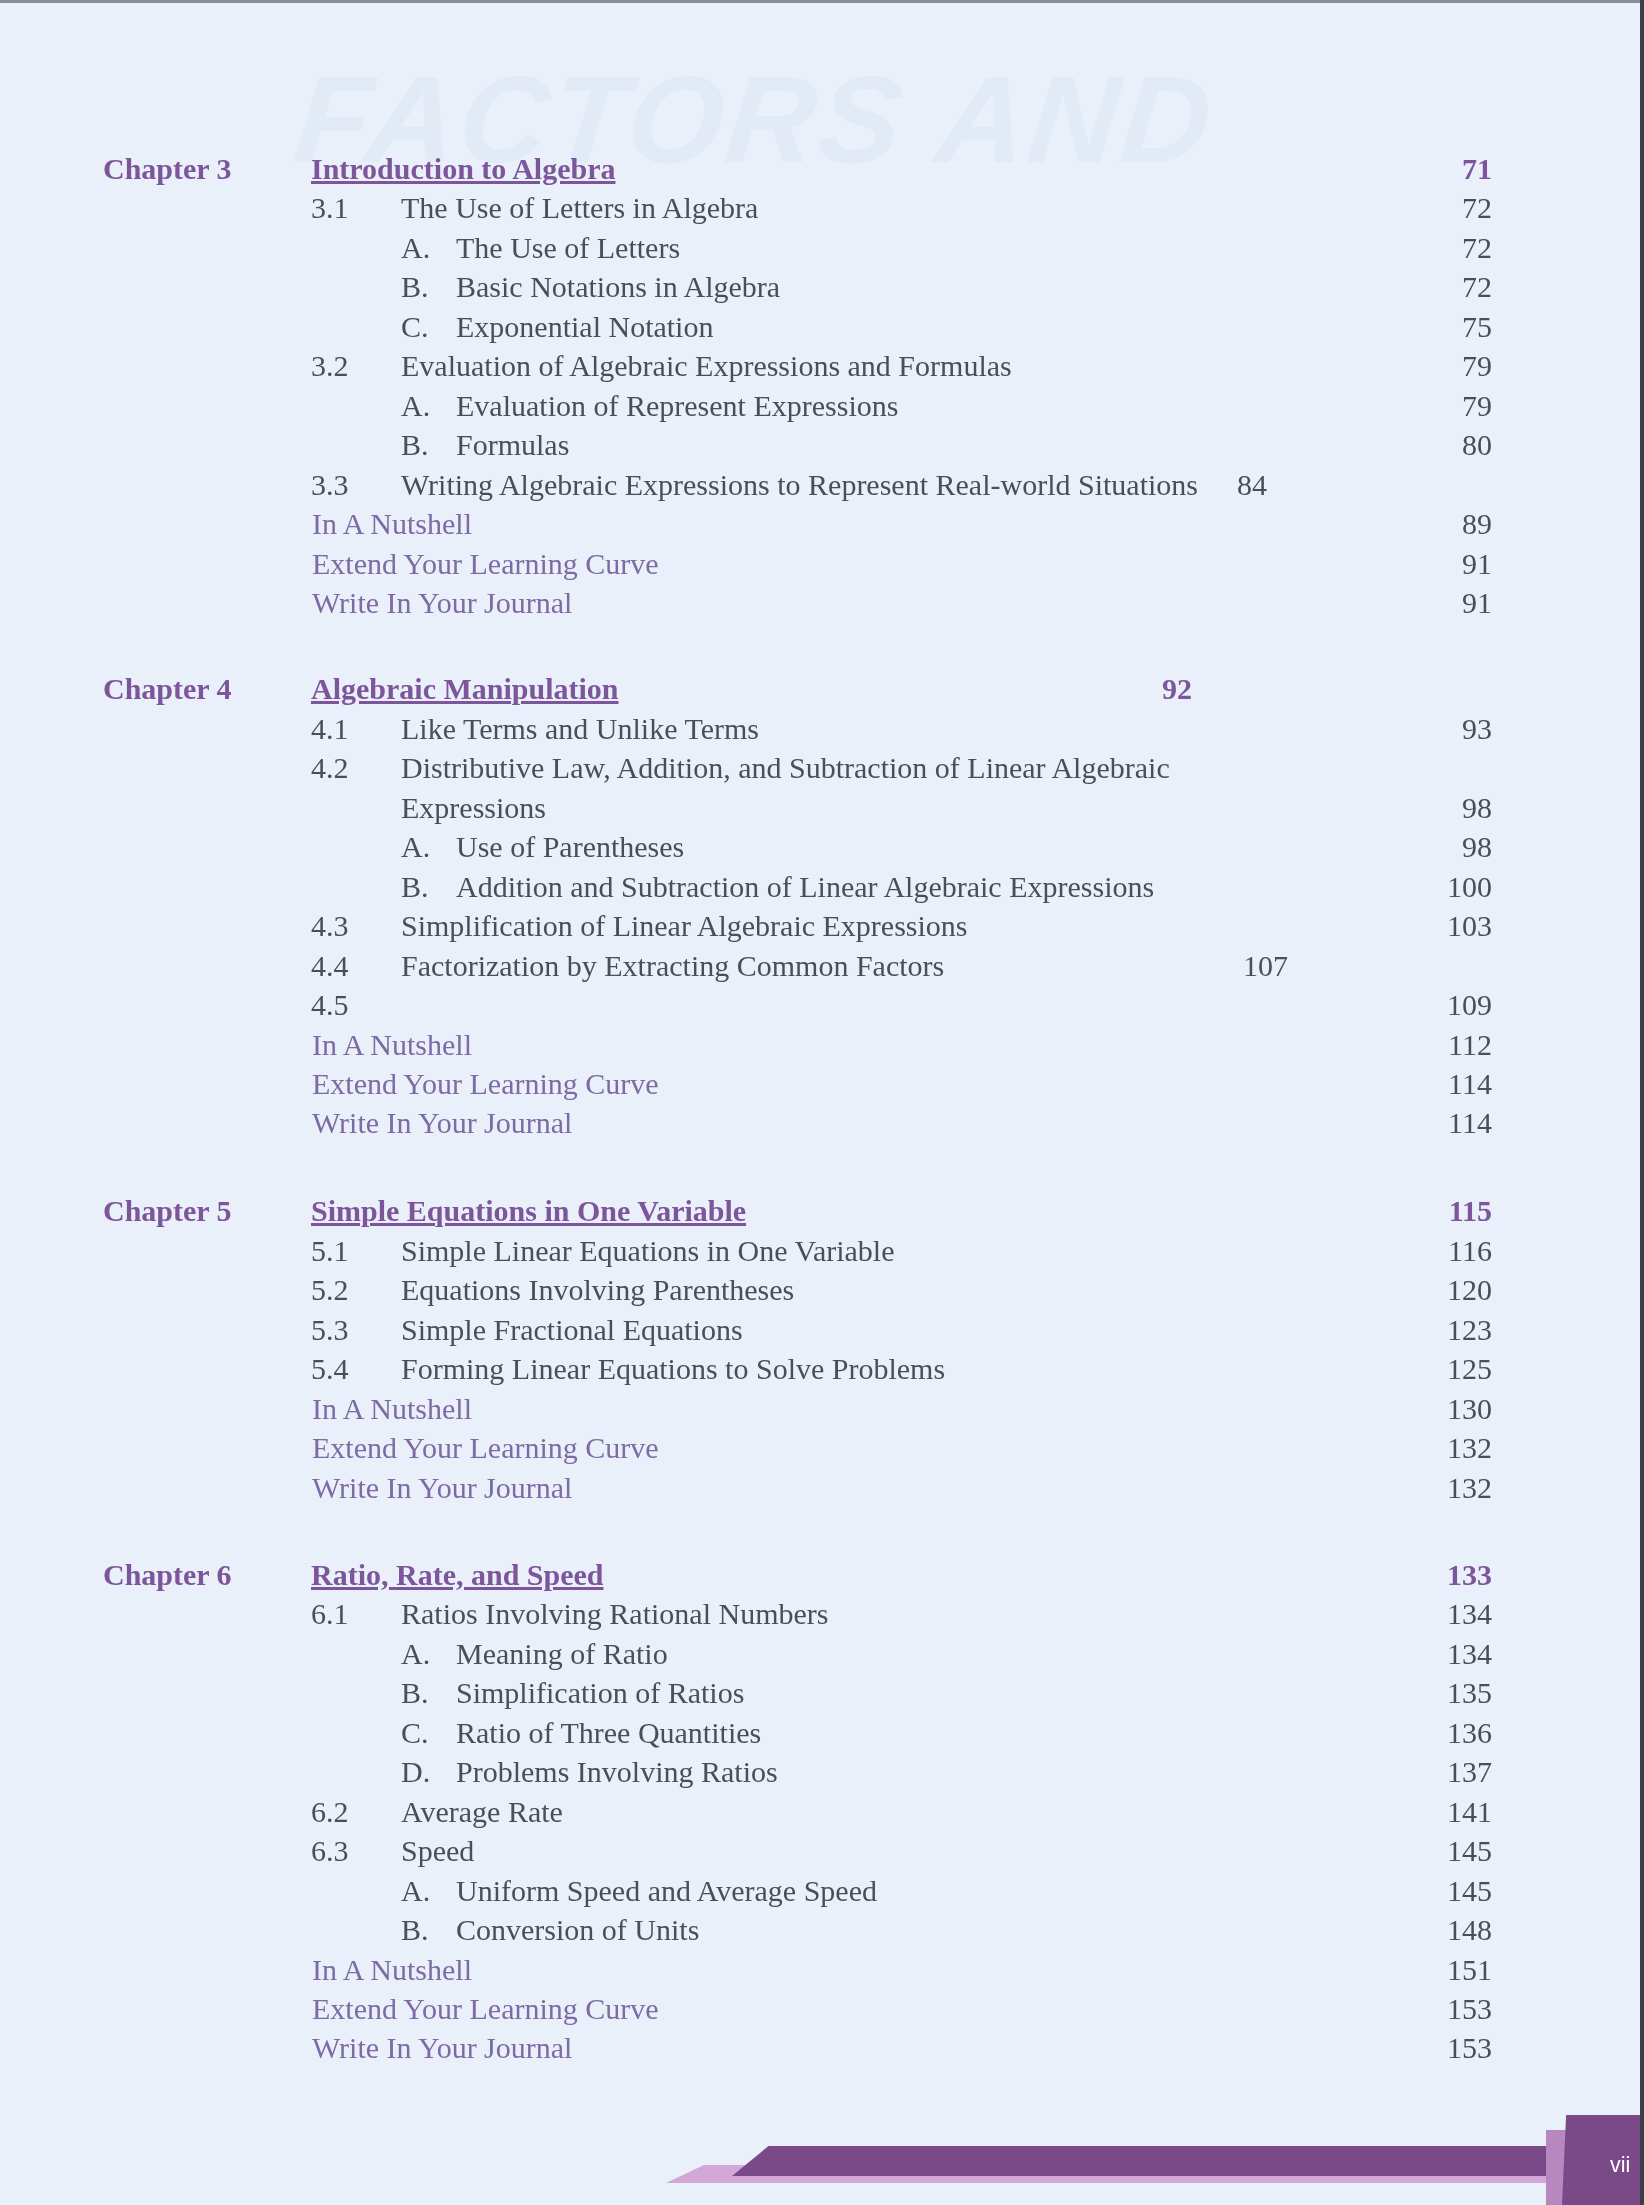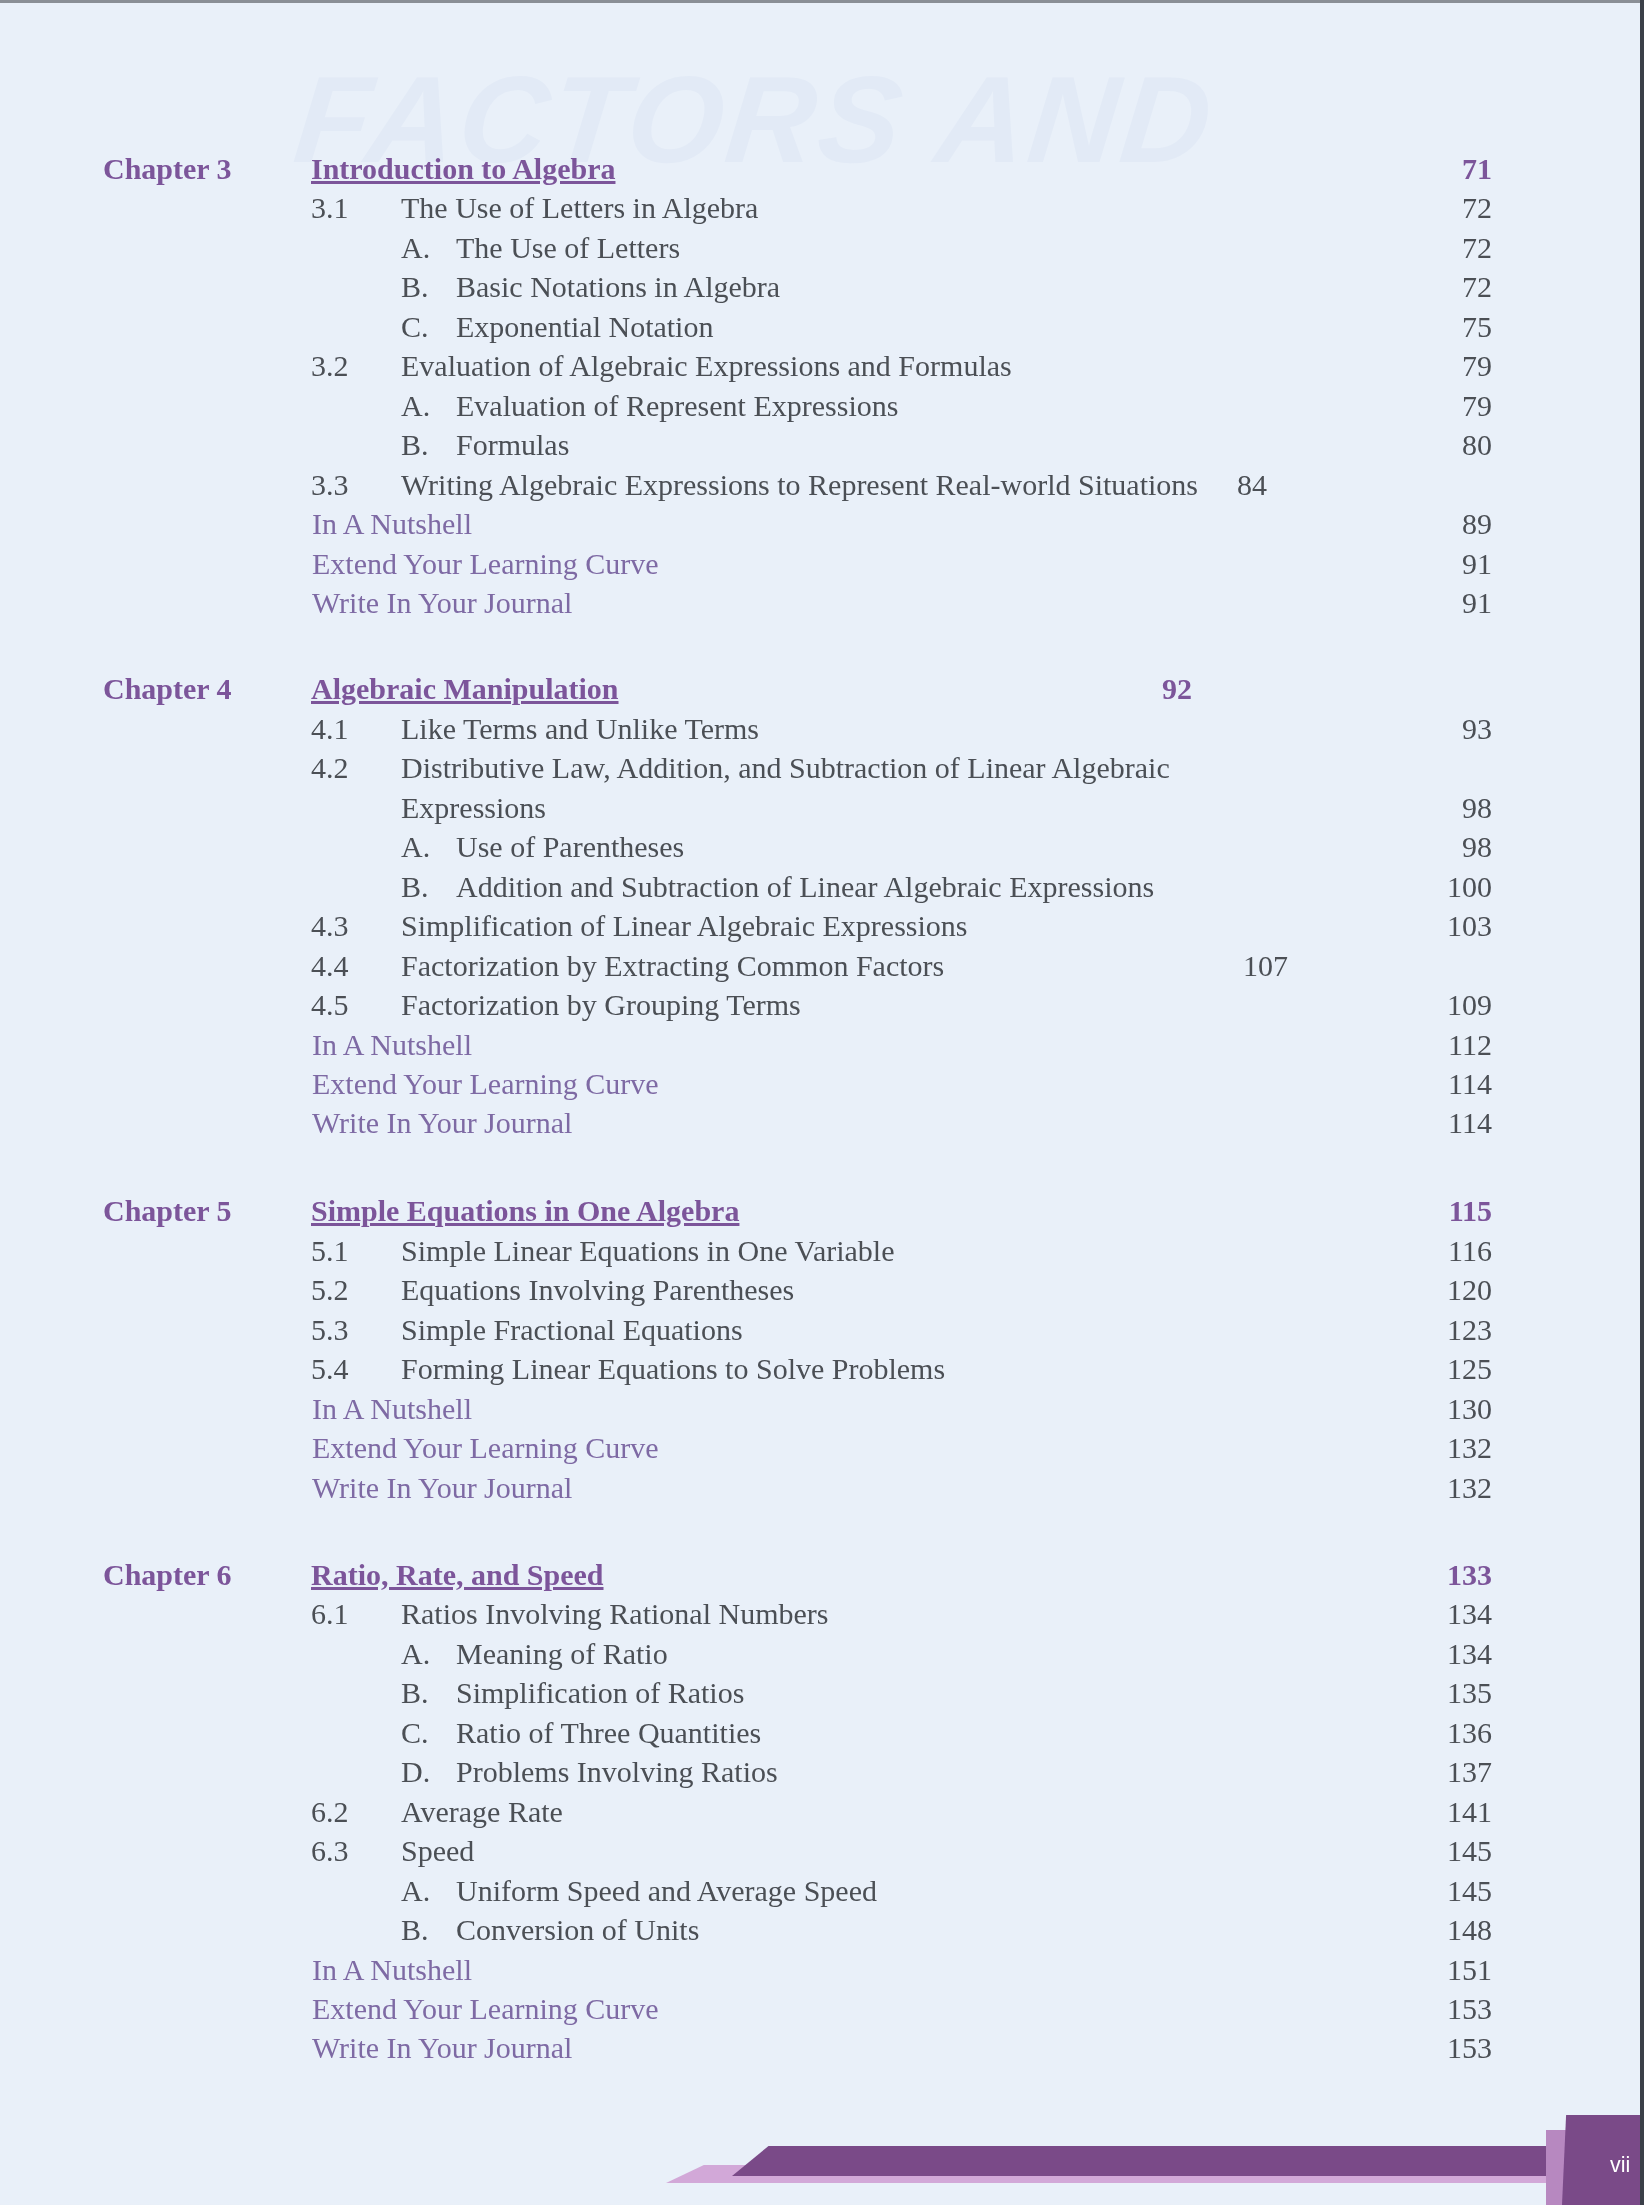--- a/index.html
+++ b/index.html
@@ -177,41 +177,40 @@
       <span class="sec-title">Simplification of Linear Algebraic Expressions</span>
       <span class="page-num">103</span>
     </div>
     <div class="row" style="top:946px;width:1440px">
       <span class="sec-num">4.4</span>
       <span class="sec-title">Factorization by Extracting Common Factors</span>
       <span class="page-num">107</span>
     </div>
     <div class="row" style="top:985px;width:1644px">
       <span class="sec-num">4.5</span>
-      <span class="sec-title">Factorization by Grouping Terms</span>
       <span class="page-num">109</span>
     </div>
     <div class="row" style="top:1025px;width:1644px">
       <span class="extra">In A Nutshell</span>
       <span class="page-num">112</span>
     </div>
     <div class="row" style="top:1064px;width:1644px">
       <span class="extra">Extend Your Learning Curve</span>
       <span class="page-num">114</span>
     </div>
     <div class="row" style="top:1103px;width:1644px">
       <span class="extra">Write In Your Journal</span>
       <span class="page-num">114</span>
     </div>
   </div>
 
   <div>
     <div class="row" style="top:1191px;width:1644px">
       <span class="ch-label">Chapter 5</span>
-      <span class="ch-title">Simple Equations in One Algebra</span>
+      <span class="ch-title">Simple Equations in One Variable</span>
       <span class="ch-page">115</span>
     </div>
     <div class="row" style="top:1231px;width:1644px">
       <span class="sec-num">5.1</span>
       <span class="sec-title">Simple Linear Equations in One Variable</span>
       <span class="page-num">116</span>
     </div>
     <div class="row" style="top:1270px;width:1644px">
       <span class="sec-num">5.2</span>
       <span class="sec-title">Equations Involving Parentheses</span>

